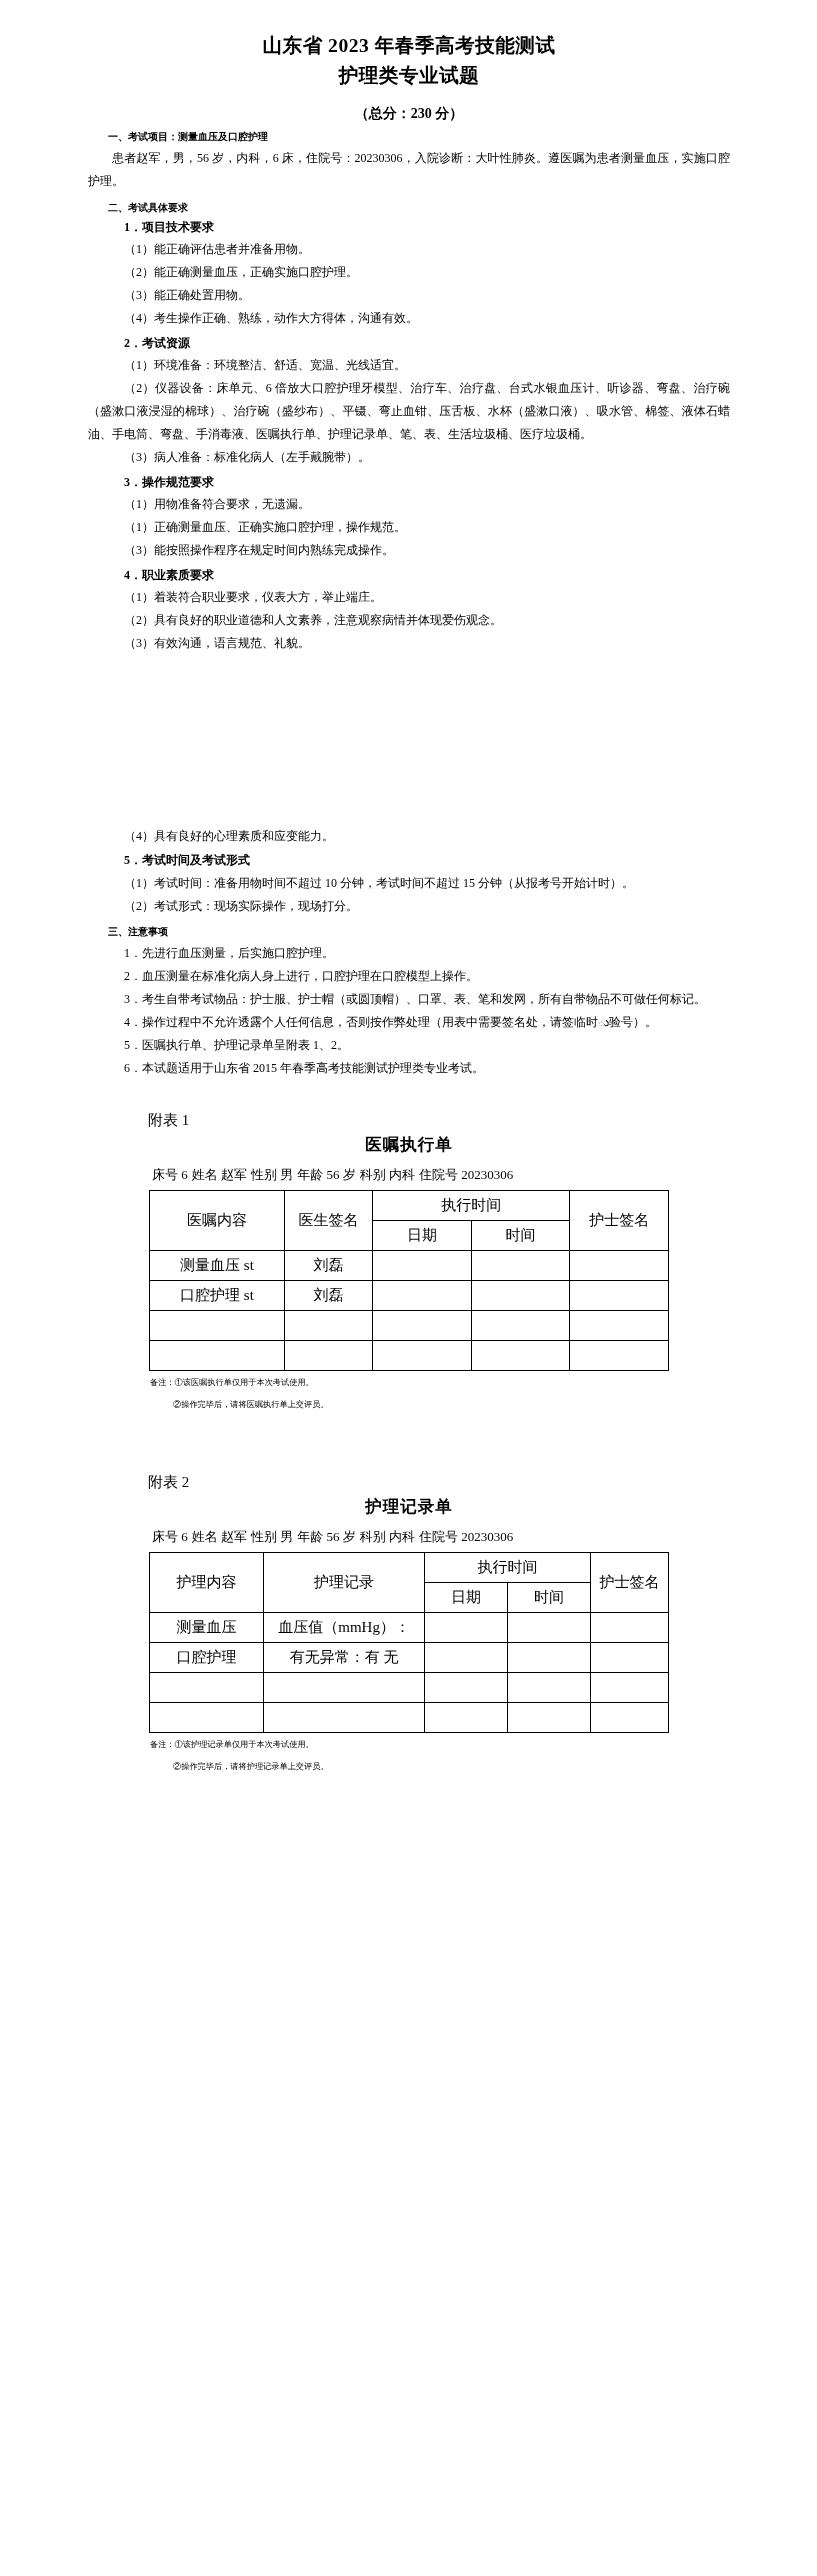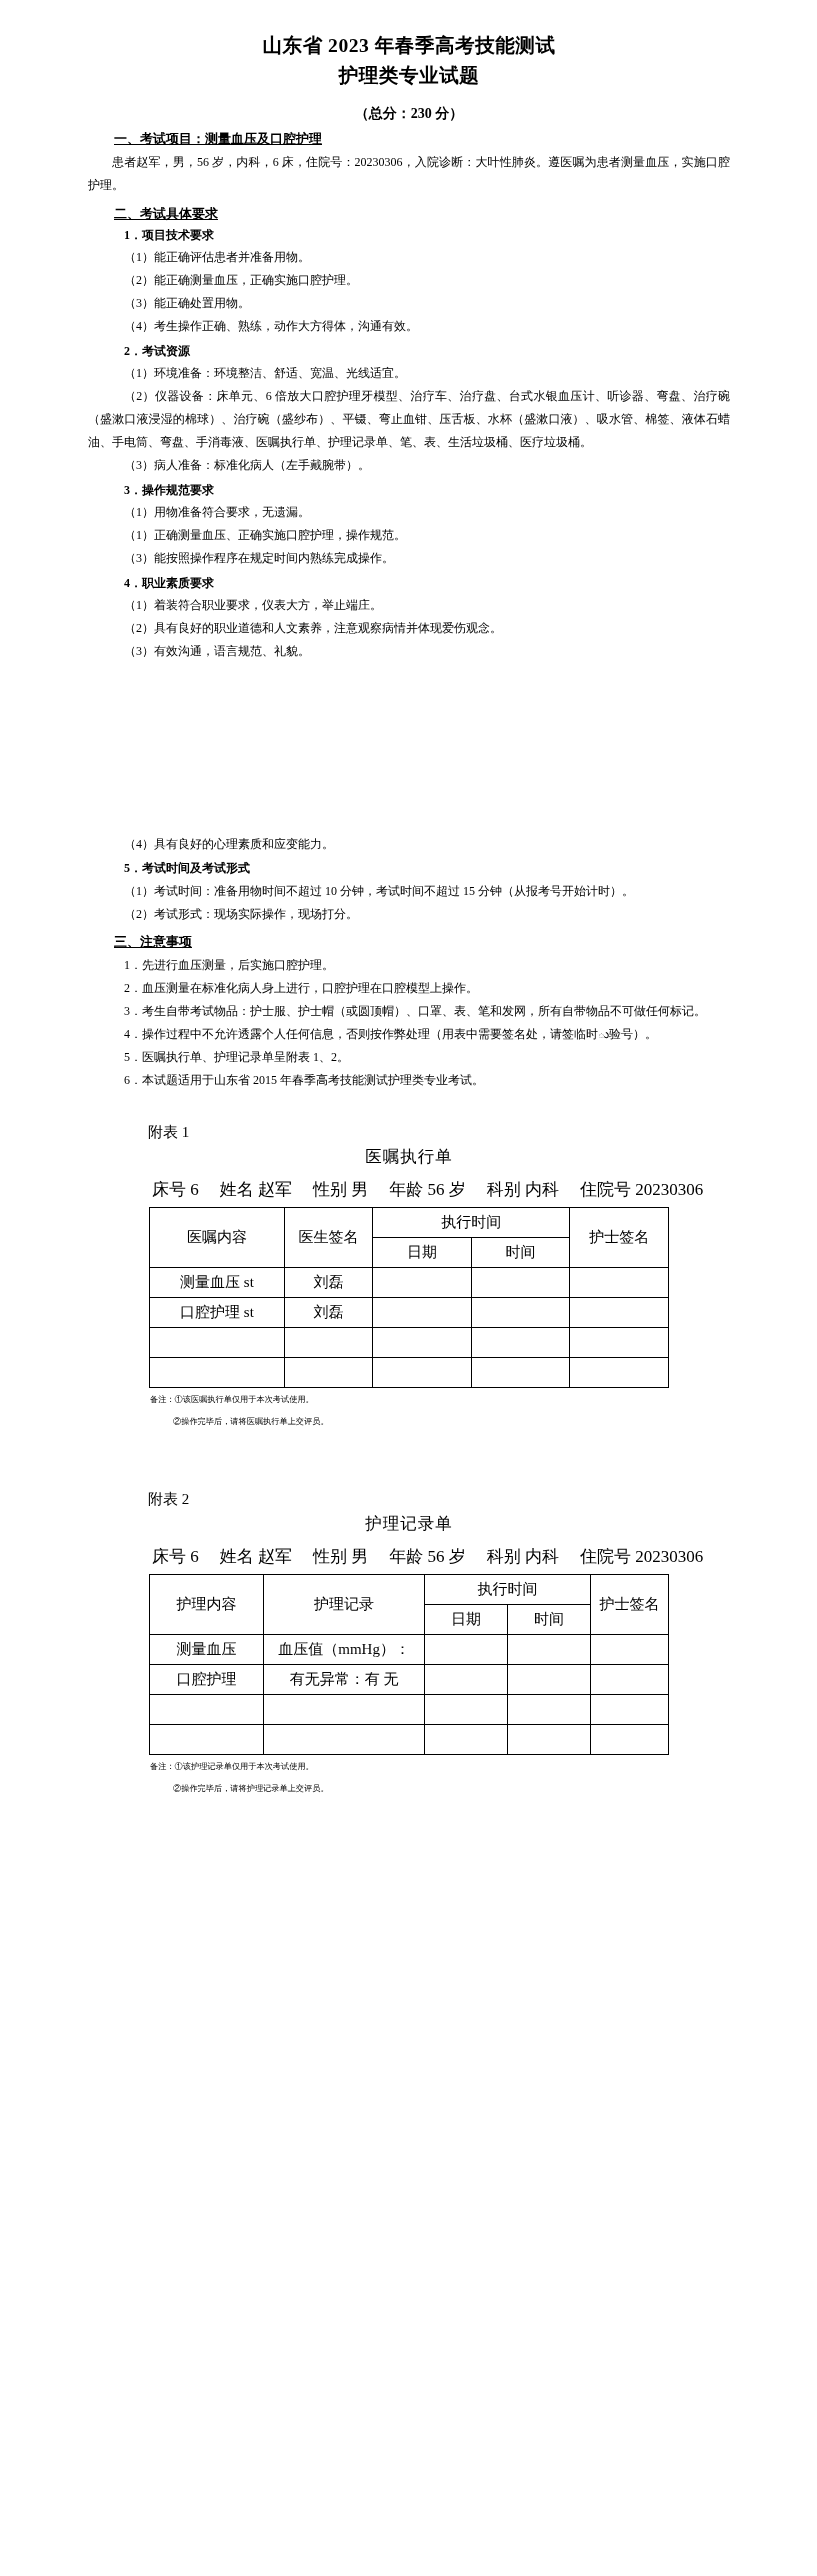--- a/index.html
+++ b/index.html
@@ -24,25 +24,24 @@
     margin:0;
   }
   .subtitle{
     text-align:center;
     font-size:14px;
     font-weight:bold;
     margin-top:13.4px;
     margin-bottom:5.2px;
   }
   .h2{
-    font-size:13px;
+    font-size:10px;
     font-weight:bold;
     margin:7.2px 0 3.1px 0;
     text-indent:2em;
-    text-decoration:underline;
   }
   .h3{
     font-size:12px;
     font-weight:bold;
     margin:4.6px 0 2.1px 0;
     text-indent:3em;
   }
   p.body{
     font-size:12px;
     line-height:1.92;
@@ -63,33 +62,33 @@
 
   
   .appendix-label{
     font-size:15px;
     margin:0 0 4.1px 0;
     text-indent:4em;
   }
   .form-title{
     text-align:center;
     font-size:16.5px;
-    font-weight:normal;
+    font-weight:bold;
     margin:2.1px 0 9.3px 0;
     letter-spacing:1px;
   }
   .form-wrap{
     width:520px;
     margin:0 auto;
   }
   .info-line{
     display:flex;
-    font-size:17px;
+    font-size:13px;
     justify-content:flex-start;
-    gap:21px;
+    gap:4px;
     margin-bottom:6.2px;
     padding-left:3.1px;
   }
   .info-item{white-space:nowrap;}
   table.form{
     border-collapse:collapse;
     width:100%;
     table-layout:fixed;
   }
   table.form th,table.form td{

